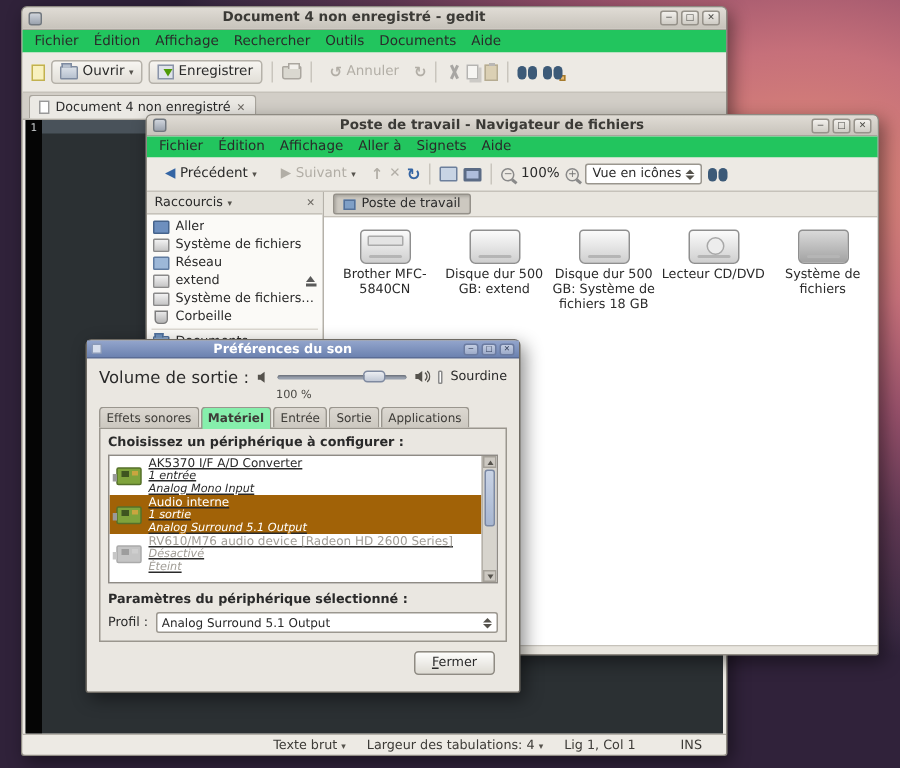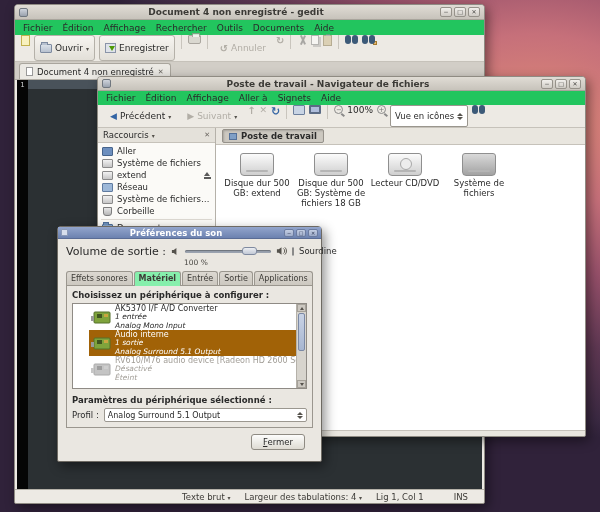--- a/index.html
+++ b/index.html
@@ -22,21 +22,21 @@
     color:#3b3a36; white-space:nowrap; overflow:hidden; }
   .app-ico { width:9px; height:9px; margin-right:4px; background:linear-gradient(#cfd4dc,#9aa2ae);
     border:1px solid #70777f; border-radius:2px; }
   .winbtns { display:flex; gap:2px; }
   .wb { width:12px; height:10px; display:flex; align-items:center; justify-content:center;
     font-size:6px; line-height:1; color:#4a4a46; background:linear-gradient(#f2f0ec,#cfccc5);
     border:1px solid #96928a; border-radius:2px; }
   .menubar { display:flex; align-items:center; gap:8px; padding:0 7px; height:15px;
     font-size:9px; background:#22c55e; }
   .mi { padding:0 1px; white-space:nowrap; }
-  .toolbar { display:flex; gap:4px; padding:0 6px;
+  .toolbar { display:flex; align-items:center; gap:4px; padding:0 6px;
     background:#edeae4; border-bottom:1px solid #c6c2ba; }
   .tsep { width:1px; height:14px; background:#c9c5bd; margin:0 2px; }
   .tbtn { display:flex; align-items:center; gap:3px; font-size:9px; padding:2px 5px;
     border:1px solid #b5b1a9; border-radius:3px; background:linear-gradient(#f7f5f1,#e2dfd8);
     white-space:nowrap; }
   .flat { border-color:transparent; background:transparent; }
   .disabled { color:#b2aea6; }
   .caret { font-size:6px; color:#55524c; }
 
   
@@ -131,21 +131,21 @@
   .si-drive { background:linear-gradient(#f2f2f2,#c6c6c6); border:1px solid #8a8a8a; }
   .si-network { background:#9db8d8; border:1px solid #5f7ba0; }
   .si-trash { background:linear-gradient(#e8e8e8,#b6b6b6); border:1px solid #7d7d7d;
     border-radius:0 0 3px 3px; width:9px; margin:0 1px; }
   .si-folder { background:linear-gradient(#8fadd1,#6f93bf); border:1px solid #4e6f9b; position:relative; }
   .si-folder::before { content:""; position:absolute; top:-3px; left:0; width:4px; height:2px;
     background:#6f93bf; border:1px solid #4e6f9b; border-bottom:none; }
   .fm-main { flex:1; display:flex; flex-direction:column; min-width:0; }
   .loc-row { height:17px; background:#e9e6df; border-bottom:1px solid #c6c2ba;
     display:flex; align-items:center; padding:0 6px; }
-  .loc-btn { display:flex; align-items:center; gap:4px; font-size:8.5px; font-weight:bold;
+  .loc-btn { display:flex; align-items:center; gap:4px; font-size:8.5px; font-weight:normal;
     padding:1px 6px; background:#ccc8c0; border:1px solid #95918a; border-radius:2px;
     box-shadow:inset 1px 1px 2px rgba(0,0,0,.18); }
   .loc-btn .dot { width:8px; height:7px; background:#7f9fc6; border:1px solid #54719a; }
   .fm-canvas { flex:1; background:#fff; display:flex; align-items:flex-start;
     padding:8px 0 0 4px; overflow:hidden; }
   .fm-item { width:74px; display:flex; flex-direction:column; align-items:center; gap:3px; }
   .fm-item .lbl { font-size:8.5px; text-align:center; line-height:1.15; word-wrap:break-word;
     max-width:72px; }
   .dev { width:34px; height:23px; border:1px solid #8f8f8f; border-radius:3px 3px 4px 4px;
     background:linear-gradient(#fbfbfb,#cfcfcf); position:relative; }
@@ -153,21 +153,21 @@
     background:#b5b5b5; border-radius:2px; }
   .dev.printer::before { content:""; position:absolute; top:3px; left:4px; right:4px; height:5px;
     background:#e4e4e4; border:1px solid #aaa; border-radius:1px; }
   .dev.optical::before { content:""; position:absolute; top:4px; left:11px; width:10px; height:10px;
     border-radius:50%; background:#ededed; border:1px solid #a8a8a8; }
   .dev.dark { background:linear-gradient(#d9d9d9,#a2a2a2); }
   .fm-strip { height:6px; background:#e9e6df; border-top:1px solid #c6c2ba;
     border-radius:0 0 2px 2px; }
 
   
-  .snd { left:57px; top:226px; width:265px; height:236px; display:flex; flex-direction:column;
+  .snd { left:57px; top:226px; width:290px; height:236px; display:flex; flex-direction:column;
     background:#eae7e1; border:1px solid #6e6a63; }
   .snd-titlebar { height:12px; display:flex; align-items:center; padding:0 3px; gap:3px;
     background:linear-gradient(#93a5cc,#6c82b0); border-bottom:1px solid #5a6c95; }
   .snd-titlebar .title { flex:1; text-align:center; font-size:8.5px; font-weight:bold; color:#fff; }
   .snd-app-ico { width:7px; height:7px; background:#d7deec; border:1px solid #8b9ab8; border-radius:1px; }
   .snd-wb { width:10px; height:8px; display:flex; align-items:center; justify-content:center;
     font-size:5px; color:#2e3a55; background:linear-gradient(#c3cde2,#9dabc9);
     border:1px solid #6b7ba0; border-radius:2px; }
   .snd-body { flex:1; padding:5px 8px 0 8px; display:flex; flex-direction:column; font-size:8px; }
   .vol-row { display:flex; align-items:center; gap:5px; height:14px; }
@@ -183,21 +183,21 @@
   .spk { flex:none; }
   .snd-tabs { display:flex; align-items:flex-end; margin-top:3px; height:15px; position:relative; z-index:2; }
   .stab { font-size:8px; padding:2px 4px; background:linear-gradient(#dcd8d1,#ccc8c0);
     border:1px solid #9a968e; border-bottom:none; border-radius:3px 3px 0 0; margin-right:1px;
     white-space:nowrap; color:#3d3b37; }
   .stab.active { background:#86efac; padding-bottom:3px; margin-bottom:-1px; font-weight:bold; }
   .snd-panel { border:1px solid #9a968e; padding:4px 5px 5px 5px; background:#eae7e1; }
   .sec-label { font-size:8.5px; font-weight:bold; margin-bottom:3px; white-space:nowrap; }
   .devlist { position:relative; height:86px; background:#fff; border:1px solid #8f8b85;
     overflow:hidden; }
-  .devrows { position:absolute; left:16px; top:0; right:10px; }
+  .devrows { position:absolute; left:0; top:0; right:10px;text-decoration:underline; }
   .devrow { display:flex; align-items:center; gap:4px; padding:1px 2px; height:26px; }
   .devrow .txt { min-width:0; }
   .devrow .name { font-size:8px; line-height:9px; white-space:nowrap; }
   .devrow .sub { font-size:7.5px; line-height:8.5px; font-style:italic; white-space:nowrap; }
   .devrow.selected { background:#a16207; color:#fff; }
   .devrow.off { color:#a19d96; }
   .devrow.partial { color:#8a867f; }
   .sndcard { flex:none; }
   .sndcard.gray { filter:grayscale(1) opacity(.55); }
   .devscroll { position:absolute; top:0; right:0; bottom:0; width:10px; background:#d7d4cd;
@@ -366,27 +366,27 @@
         <div class="side-list">
           <div class="side-item">
             <span class="si si-desktop"></span>
             <span class="lbl">Aller</span>
           </div>
           <div class="side-item">
             <span class="si si-drive"></span>
             <span class="lbl">Système de fichiers</span>
           </div>
           <div class="side-item">
+            <span class="si si-network"></span>
+            <span class="lbl">Réseau</span>
+          </div>
+          <div class="side-item">
             <span class="si si-drive"></span>
             <span class="lbl">extend</span>
             <span class="eject"></span>
-          </div>
-          <div class="side-item">
-            <span class="si si-network"></span>
-            <span class="lbl">Réseau</span>
           </div>
           <div class="side-item">
             <span class="si si-drive"></span>
             <span class="lbl">Système de fichiers 18 GB</span>
           </div>
           <div class="side-item">
             <span class="si si-trash"></span>
             <span class="lbl">Corbeille</span>
           </div>
           <div class="side-sep"></div>
@@ -405,20 +405,24 @@
         </div>
       </div>
       <div class="fm-main">
         <div class="loc-row">
           <span class="loc-btn">
             <span class="dot"></span>
             <span>Poste de travail</span>
           </span>
         </div>
         <div class="fm-canvas">
+          <div class="fm-item">
+            <span class="dev printer"></span>
+            <span class="lbl">Brother MFC-5840CN</span>
+          </div>
           <div class="fm-item">
             <span class="dev"></span>
             <span class="lbl">Disque dur 500 GB: extend</span>
           </div>
           <div class="fm-item">
             <span class="dev"></span>
             <span class="lbl">Disque dur 500 GB: Système de fichiers 18 GB</span>
           </div>
           <div class="fm-item">
             <span class="dev optical"></span>

